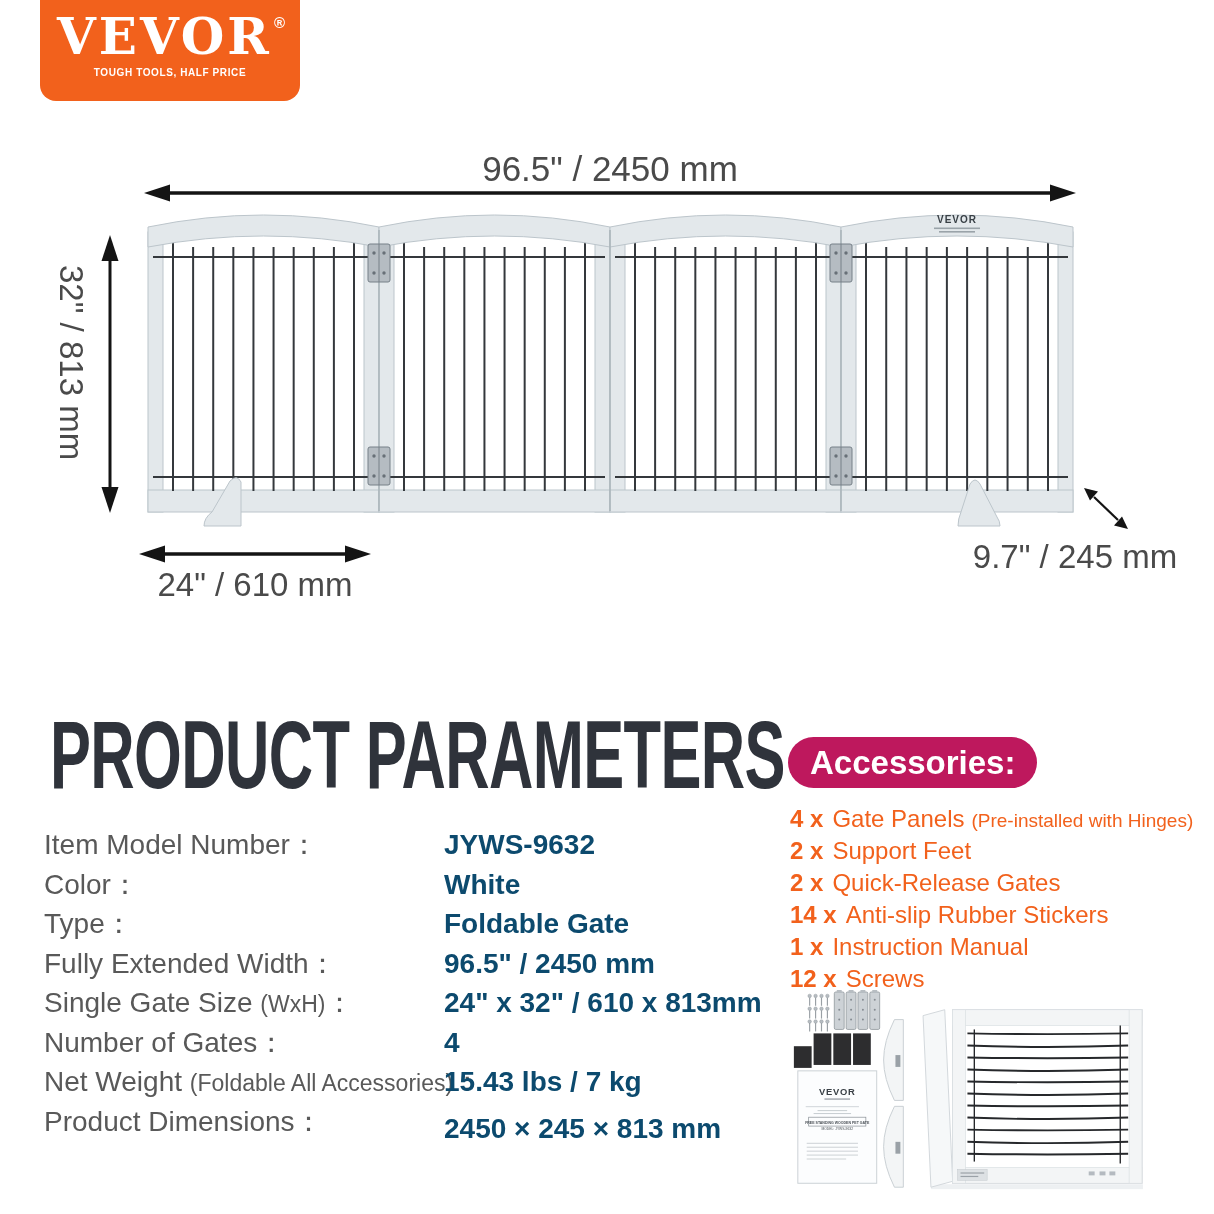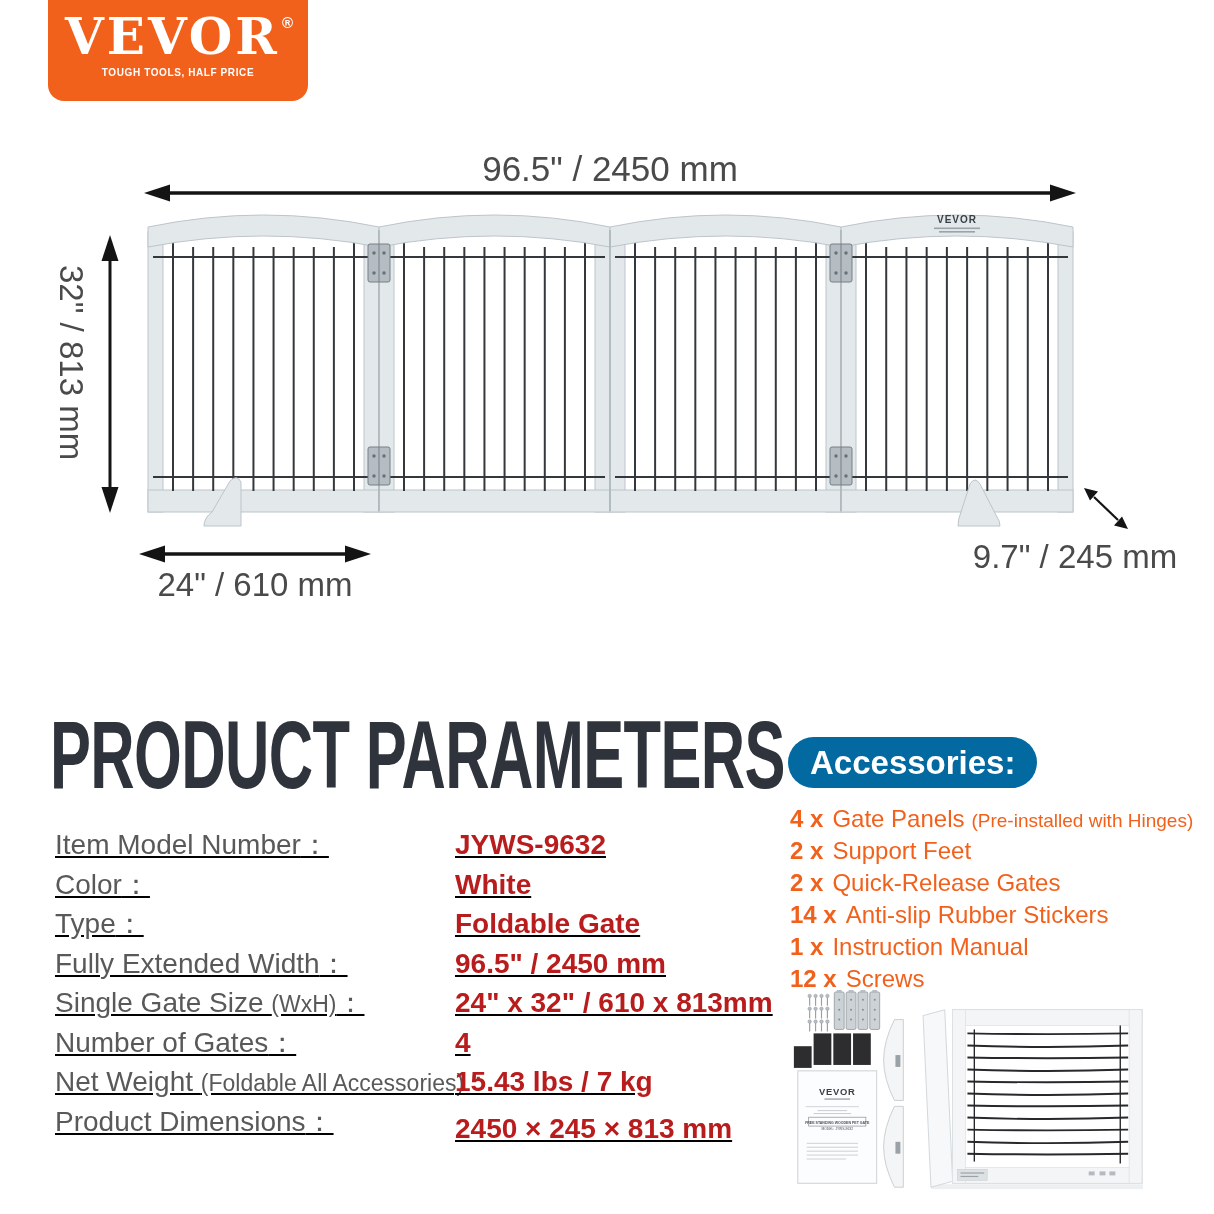--- a/index.html
+++ b/index.html
@@ -1,51 +1,51 @@
 <!DOCTYPE html>
 <html lang="en"><head>
 <meta charset="utf-8">
 <style>
   html,body{margin:0;padding:0;background:#fff;}
   body{width:1214px;height:1214px;position:relative;overflow:hidden;
        font-family:"Liberation Sans",sans-serif;}
   .page{position:absolute;inset:0;background:#fff;}
 
   
-  .logo{position:absolute;left:48px;top:0;width:260px;height:101px;
+  .logo{position:absolute;left:40px;top:0;width:260px;height:101px;
         background:#F2611C;border-radius:0 0 16px 16px;color:#fff;text-align:center;}
   .logo-brand{margin-top:10px;font-family:"DejaVu Serif",serif;font-weight:bold;
               font-size:50px;line-height:54px;letter-spacing:3px;}
   .logo-reg{font-family:"Liberation Sans",sans-serif;font-size:15px;vertical-align:top;
             position:relative;top:-14px;left:2px;letter-spacing:0;}
   .logo-tagline{font-size:10px;font-weight:bold;letter-spacing:0.6px;margin-top:3px;}
 
   
   .gate-svg{position:absolute;left:40px;top:140px;width:1134px;height:480px;}
   .dim{position:absolute;color:#4A4A4A;font-size:33px;white-space:nowrap;}
   .dim-width{left:380px;top:149px;width:460px;text-align:center;font-size:35px;}
   .dim-height{left:52px;top:265px;writing-mode:vertical-rl;}
   .dim-panel{left:135px;top:566px;width:240px;text-align:center;}
   .dim-depth{left:955px;top:538px;width:240px;text-align:center;}
   svg text{font-family:"Liberation Sans",sans-serif;}
 
   
   .params-title{position:absolute;left:50px;top:700px;margin:0;
                 font-size:96px;font-weight:800;color:#2F333B;letter-spacing:-1px;
                 transform:scaleX(0.64);transform-origin:left top;white-space:nowrap;}
-  .spec-table{position:absolute;left:55px;top:828px;width:710px;text-decoration:underline;}
+  .spec-table{position:absolute;left:44px;top:828px;width:710px;}
   .spec-row{display:flex;height:39.5px;align-items:flex-start;}
   .spec-label{width:400px;flex:none;font-size:28px;line-height:33px;color:#595959;white-space:nowrap;}
   .spec-small{font-size:23px;}
-  .spec-value{font-size:28px;line-height:33px;font-weight:bold;color:#b91c1c;white-space:nowrap;}
+  .spec-value{font-size:28px;line-height:33px;font-weight:bold;color:#0c4a6e;white-space:nowrap;}
   .spec-value .v2{margin-top:7px;text-align:center;}
 
   
   .accessories{position:absolute;left:788px;top:737px;width:426px;}
-  .acc-badge{display:inline-block;background:#0369a1;color:#fff;border-radius:26px;
+  .acc-badge{display:inline-block;background:#be185d;color:#fff;border-radius:26px;
              height:51px;line-height:51px;padding:0 22px;font-size:33px;font-weight:bold;}
   .acc-list{list-style:none;margin:16px 0 0 2px;padding:0;color:#F2611C;}
   .acc-item{font-size:24px;line-height:30px;white-space:nowrap;}
   .acc-qty{font-weight:bold;margin-right:9px;}
   .acc-note{font-size:19px;margin-left:7px;}
   .acc-photo{position:absolute;left:790px;top:990px;width:415px;height:212px;}
 </style>
 </head>
 <body>
 

